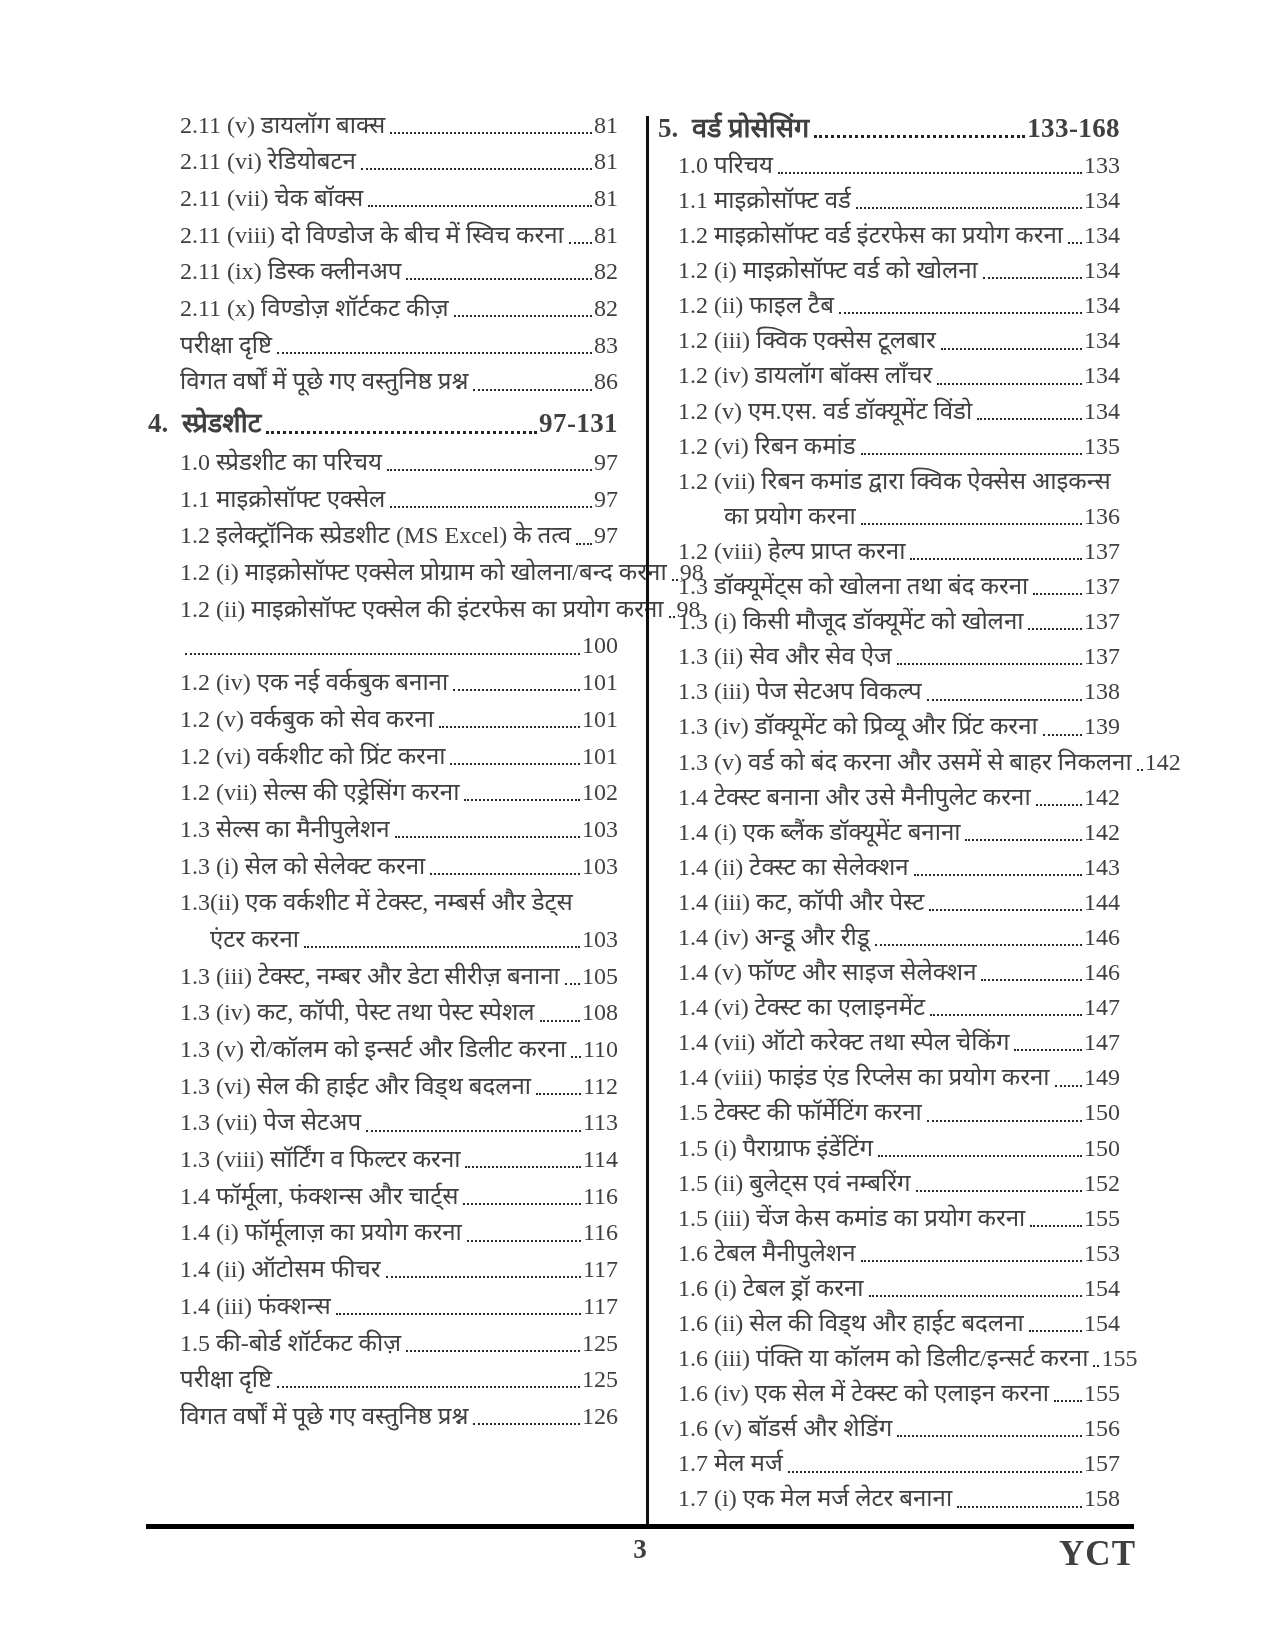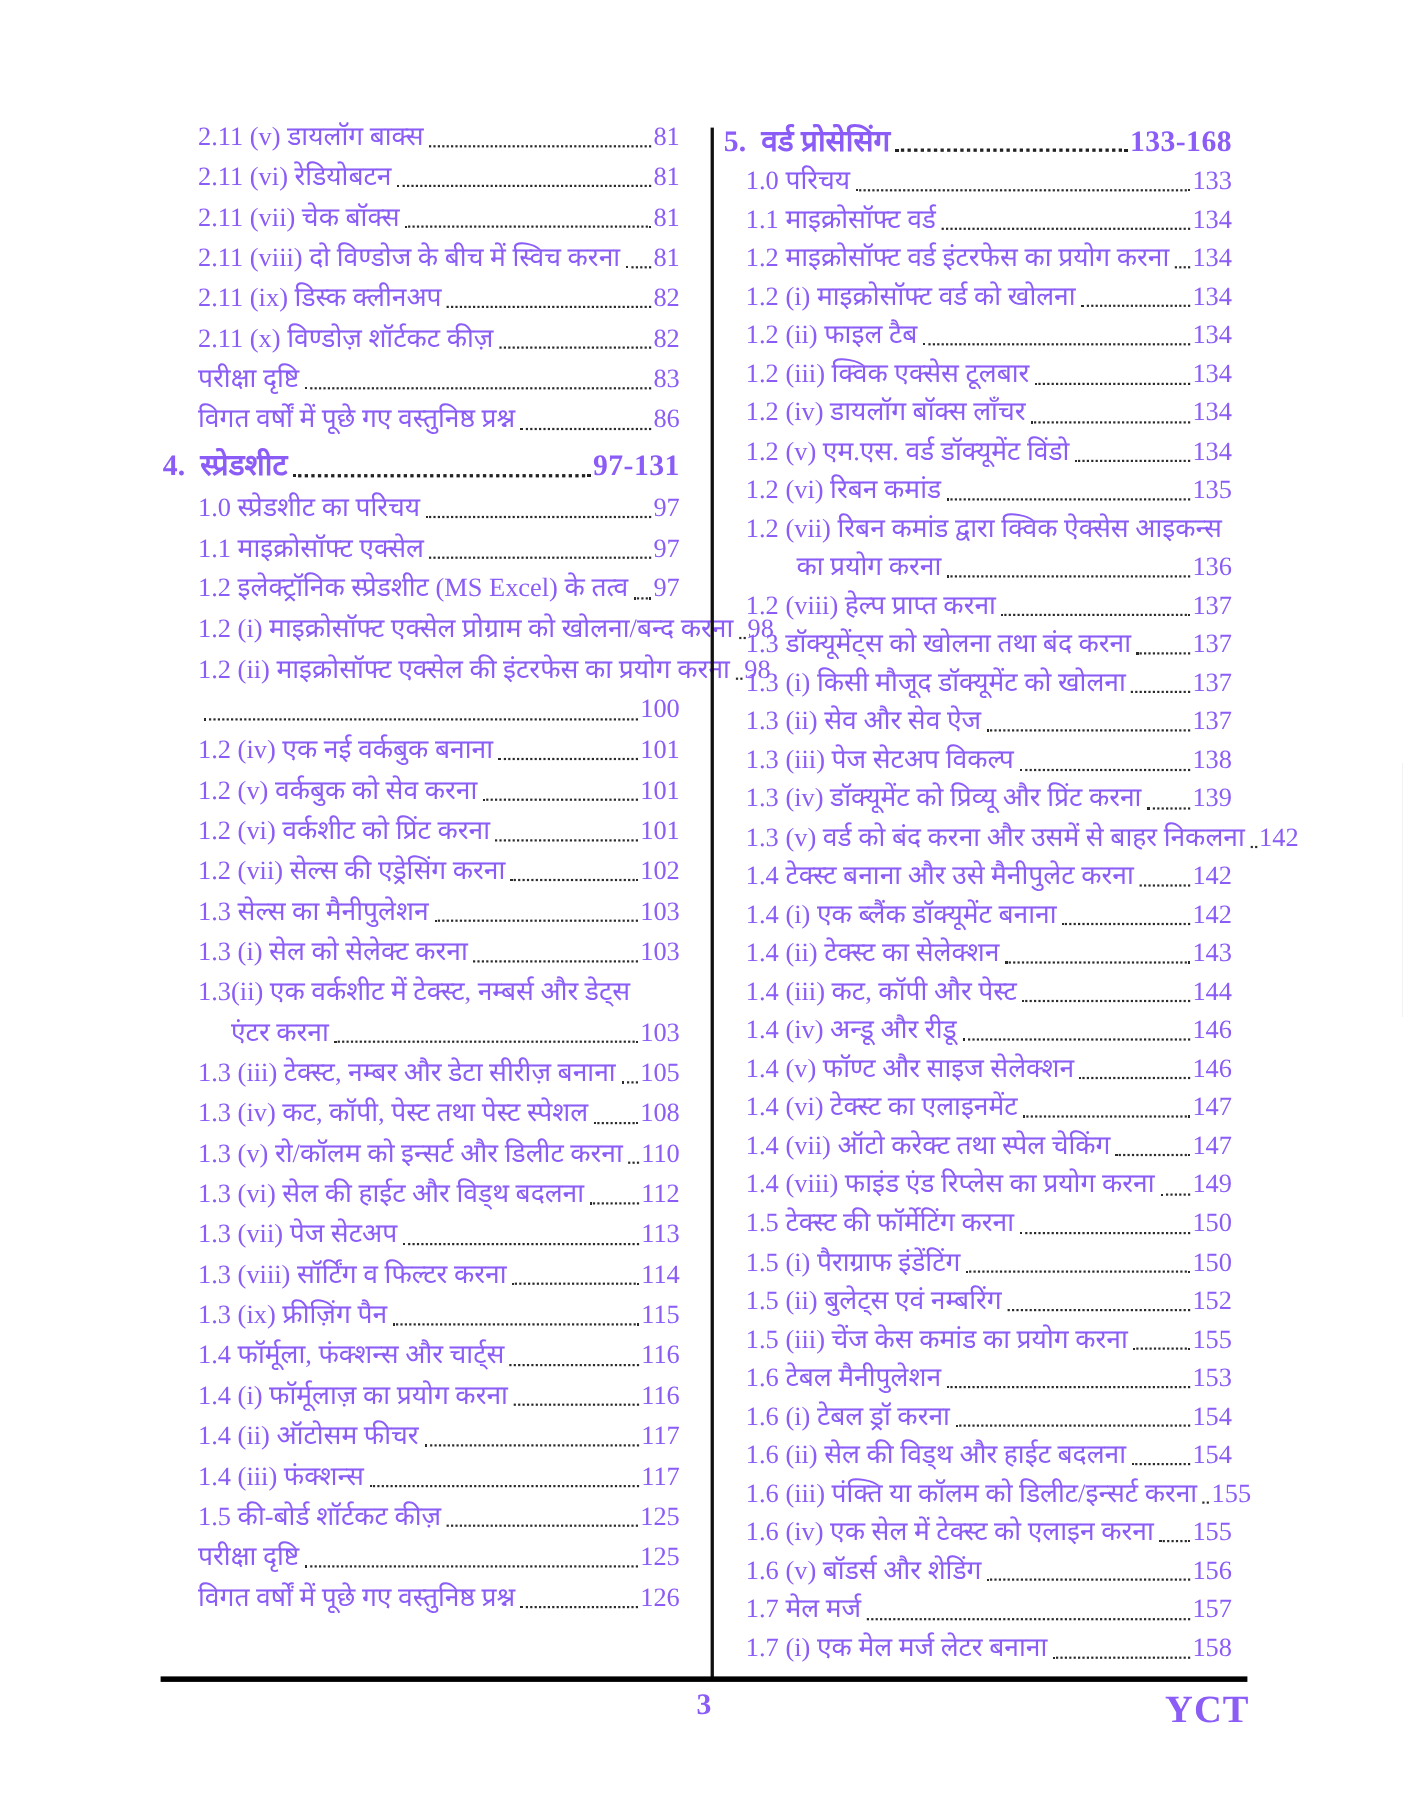--- a/index.html
+++ b/index.html
@@ -1,18 +1,18 @@
 <!DOCTYPE html>
 <html><head>
 <meta charset="utf-8">
 <style>
   html,body{margin:0;padding:0;background:#e9e9e9;}
   #page{
     position:relative;width:1275px;height:1650px;background:#ffffff;
-    font-family:"Liberation Serif","DejaVu Serif",serif;color:#8b5cf6;overflow:hidden;
+    font-family:"Liberation Serif","DejaVu Serif",serif;color:#404040;overflow:hidden;
   }
   .col{position:absolute;top:104px;display:flex;flex-direction:column;}
   #col-left{left:148px;width:470px;}
   #col-right{left:658px;width:462px;}
   .row{display:flex;align-items:flex-end;font-size:24px;}
   .label{white-space:nowrap;line-height:1.3;overflow:visible;}
   .leader{flex:1 1 auto;min-width:6px;border-bottom:2.6px dotted #2b2b2b;margin:0 2px 7px 5px;}
   .page{white-space:nowrap;line-height:1.3;}
   #col-left .row{height:36.7px;padding-left:32px;}
   #col-left .row.cont{padding-left:62px;}
@@ -173,25 +173,20 @@
         <span class="label">1.3 (vii) पेज सेटअप</span>
         <span class="leader"></span>
         <span class="page">113</span>
       </div>
       <div class="row item">
         <span class="label">1.3 (viii) सॉर्टिंग व फिल्टर करना</span>
         <span class="leader"></span>
         <span class="page">114</span>
       </div>
       <div class="row item">
-        <span class="label">1.3 (ix) फ्रीज़िंग पैन</span>
-        <span class="leader"></span>
-        <span class="page">115</span>
-      </div>
-      <div class="row item">
         <span class="label">1.4 फॉर्मूला, फंक्शन्स और चार्ट्स</span>
         <span class="leader"></span>
         <span class="page">116</span>
       </div>
       <div class="row item">
         <span class="label">1.4 (i) फॉर्मूलाज़ का प्रयोग करना</span>
         <span class="leader"></span>
         <span class="page">116</span>
       </div>
       <div class="row item">

